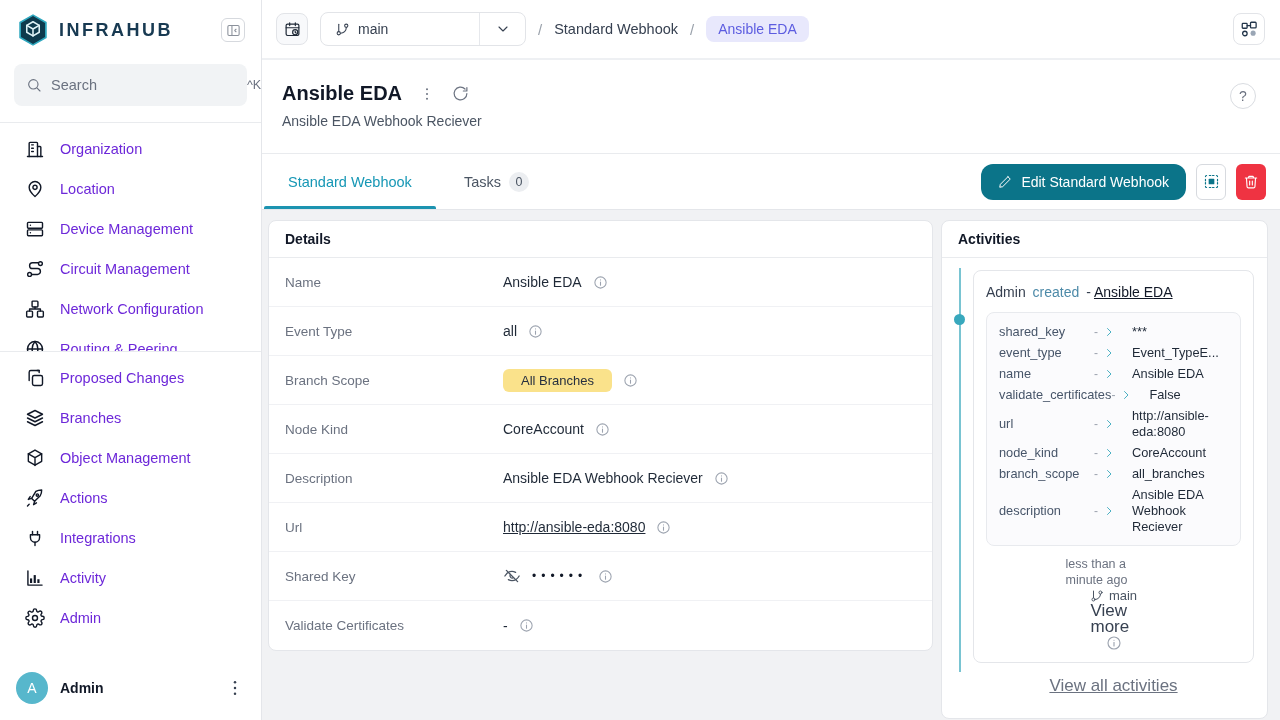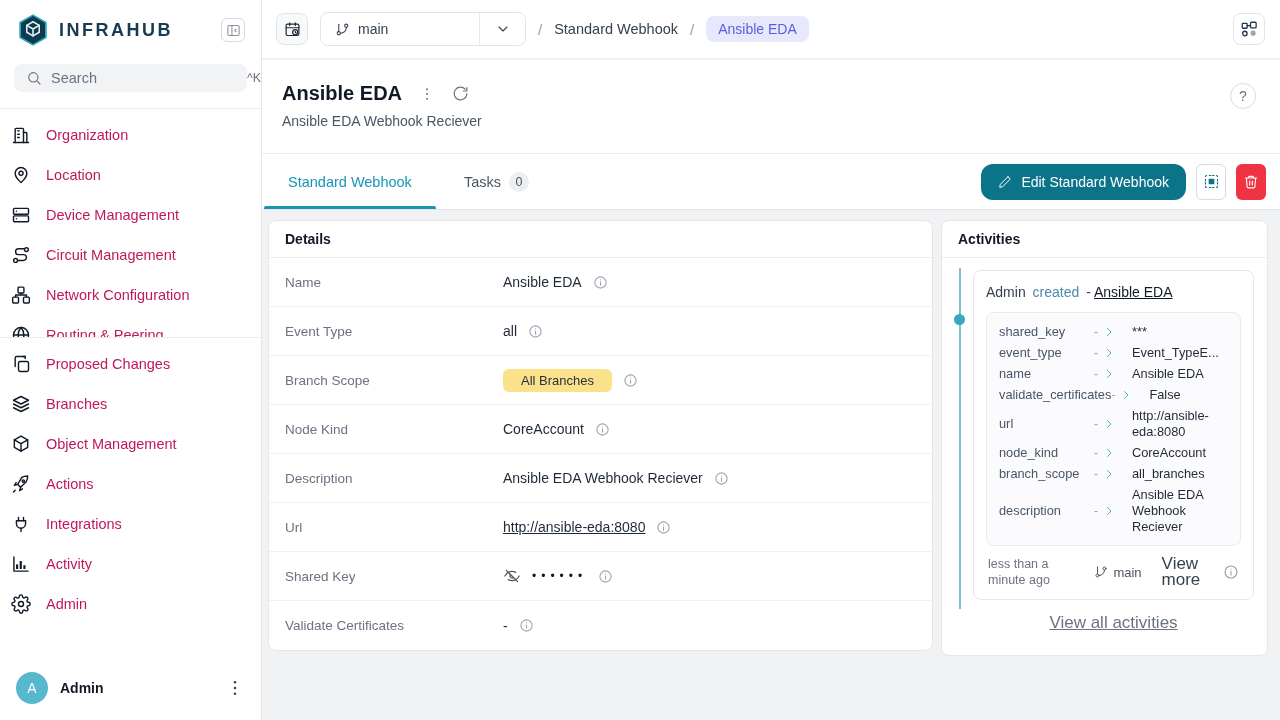--- a/index.html
+++ b/index.html
@@ -21,31 +21,31 @@
 
   
   .sidebar {
     width:262px; background:#fff; border-right:1px solid #e4e6ea;
     display:flex; flex-direction:column; flex:none;justify-content:center;
   }
   .logo-row { display:flex; align-items:center; padding:13px 16px 9px 16px; gap:9px; }
   .logo-text { font-size:18px; font-weight:800; letter-spacing:2.5px; color:#183a52; flex:1; }
   .collapse-btn { width:24px; height:24px; border:1px solid #d6d9de; border-radius:6px;
     display:flex; align-items:center; justify-content:center; color:#8b919b; background:#fff; cursor:pointer;}
-  .search-box { margin:8px 14px 0 14px; height:28px; background:#f1f3f5; border-radius:8px;
+  .search-box { margin:8px 14px 0 14px; height:42px; background:#f1f3f5; border-radius:8px;
     display:flex; align-items:center; padding:0 12px; gap:9px; color:#6b7280; cursor:pointer;}
   .search-box input { border:none; background:transparent; outline:none; flex:1;
     font-family:inherit; font-size:14.5px; color:#374151; }
   .search-box input::placeholder { color:#6b7280; }
   .search-kbd { font-size:12.5px; color:#6b7280; }
   .side-divider { border-top:1px solid #e9ebee; margin-top:16px; }
   .nav-group { padding-top:6px; }
   .nav-group.clipped { max-height:228px; overflow:hidden; }
-  .nav-item { display:flex; align-items:center; gap:15px; height:40px; padding:0 16px 0 11px;
-    font-size:14.5px; color:#be185d; cursor:pointer; }
+  .nav-item { display:flex; align-items:center; gap:15px; height:40px; padding:0 16px 0 25px;
+    font-size:14.5px; color:#6d28d9; cursor:pointer; }
   .nav-icon { color:#111827; }
   .user-row { margin-top:auto; display:flex; align-items:center; gap:12px; padding:14px 16px 16px 16px; }
   .avatar { width:32px; height:32px; border-radius:50%; background:#57b7cc; color:#fff;
     display:flex; align-items:center; justify-content:center; font-size:14px; }
   .user-name { font-weight:700; font-size:14px; color:#111827; flex:1; }
   .user-menu { color:#374151; cursor:pointer; width:20px; height:20px; }
 
   
   .main { flex:1; display:flex; flex-direction:column; min-width:0; }
   .topbar { height:60px; background:#fff; display:flex; align-items:center;
@@ -123,21 +123,21 @@
   .entry-object { color:#111827; text-decoration:underline; cursor:pointer; }
   .props-panel { margin-top:10px; border:1px solid #e8eaee; background:#fbfbfd; border-radius:8px;
     padding:8px 10px; }
   .prop-row { display:flex; align-items:center; font-size:12.8px; padding:2.5px 2px; }
   .prop-name { flex:1; color:#475569; }
   .prop-mid { display:flex; align-items:center; gap:5px; width:30px; flex:none; }
   .prop-old { color:#9ca3af; font-size:12px; }
   .prop-chevron { color:#2aa2b8; }
   .prop-value { width:104px; flex:none; color:#1f2937; padding-left:8px; line-height:16px;
     overflow-wrap:break-word; }
-  .entry-footer { display:flex; align-items:center; gap:20px; padding:10px 2px 2px 2px; }
+  .entry-footer { display:flex; align-items:center; gap:0; padding:10px 2px 2px 2px;flex-direction:column; }
   .entry-time { width:96px; font-size:12.5px; color:#6b7280; line-height:16px; }
   .entry-branch { display:flex; align-items:center; gap:5px; font-size:13px; color:#4b5563; flex:1; }
   .entry-more { width:46px; font-size:17px; color:#374151; line-height:16px; cursor:pointer; }
   .entry-info { color:#9ca3af; cursor:pointer; }
   .view-all { text-align:center; padding:13px 0 14px 0; }
   .view-all a { font-size:17px; color:#6b7280; text-decoration:underline; cursor:pointer; }
 </style>
 </head>
 <body>
 

